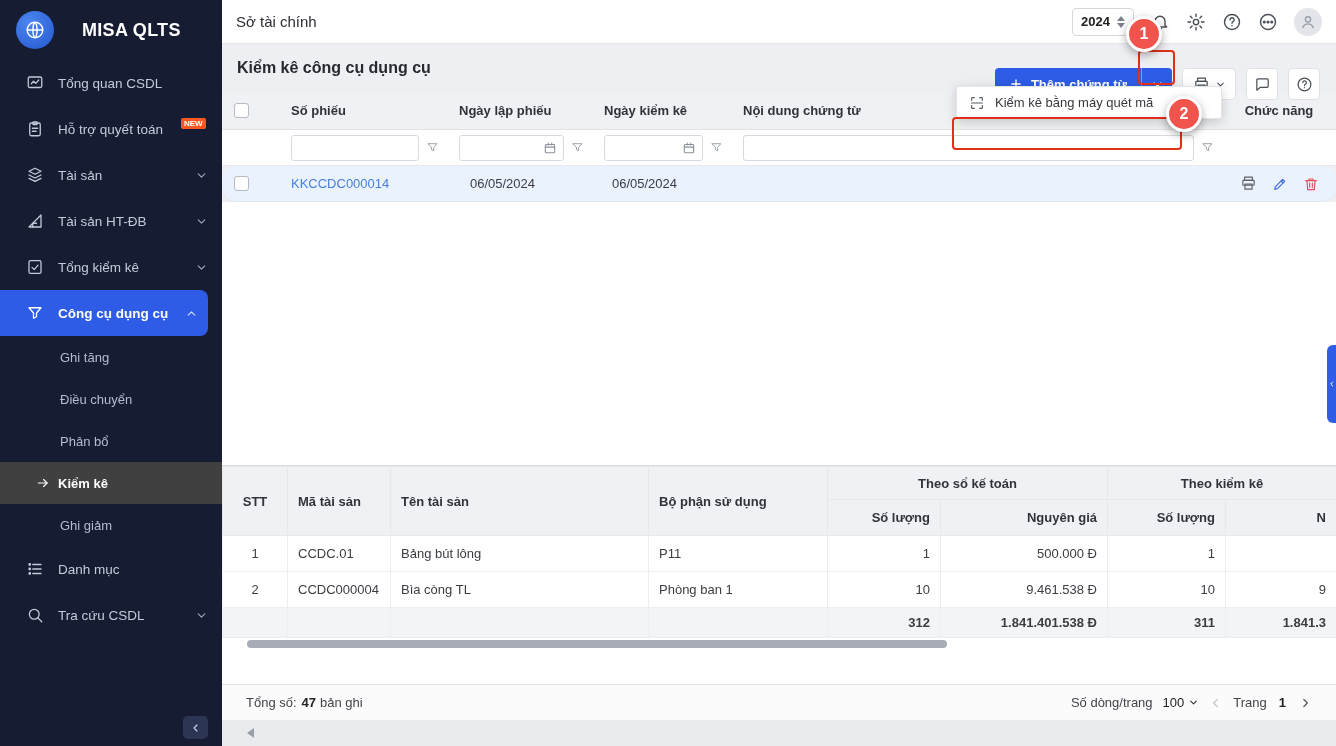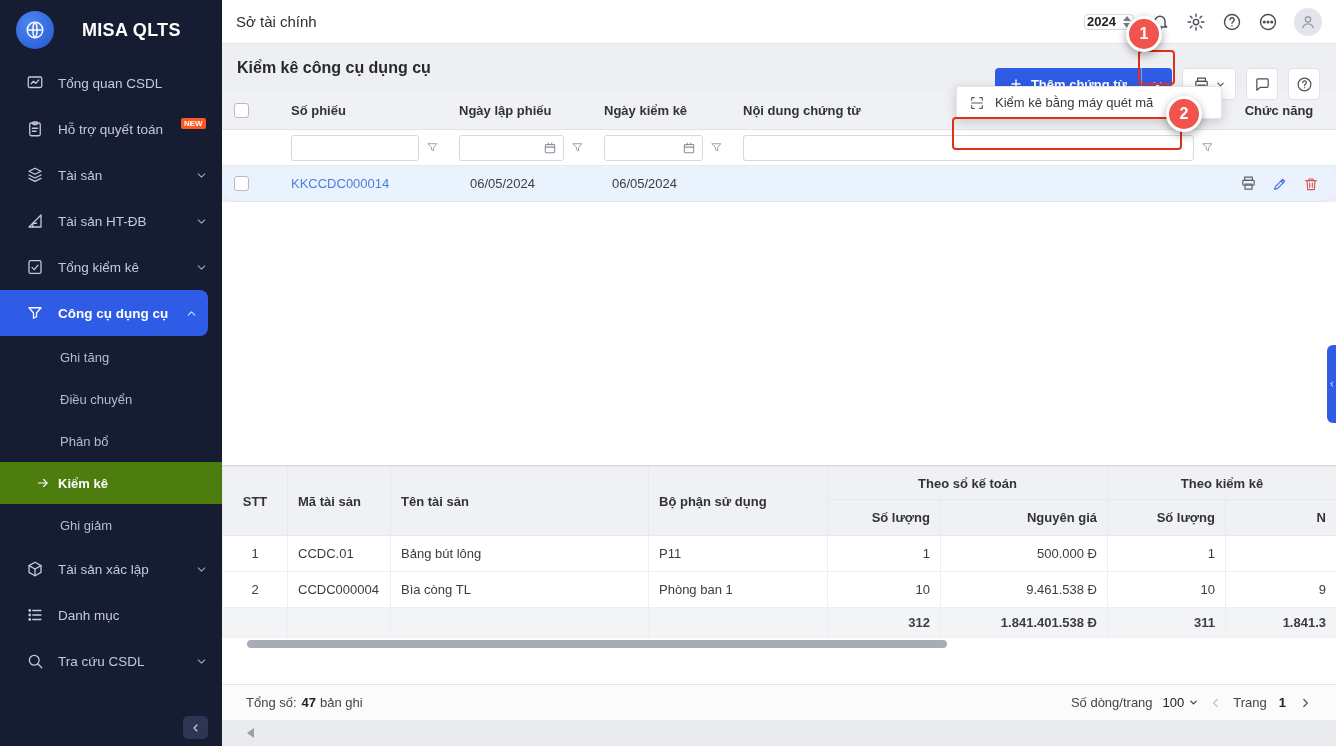--- a/index.html
+++ b/index.html
@@ -16,29 +16,29 @@
 
   
   .sidebar{position:absolute;left:0;top:0;width:222px;height:746px;background:var(--sidebar);color:#c3cadb;}
   .logo-row{display:flex;align-items:center;gap:28px;height:60px;padding:0 16px;cursor:pointer;}
   .logo-circle{width:38px;height:38px;border-radius:50%;background:radial-gradient(circle at 35% 30%,#4b86f0,#2558cf);display:flex;align-items:center;justify-content:center;}
   .logo-text{color:#fff;font-size:18px;font-weight:700;letter-spacing:.3px;}
   .nav-item{display:flex;align-items:center;gap:14px;height:46px;padding:0 14px 0 26px;font-size:13.5px;color:#c3cadb;cursor:pointer;position:relative;}
   .nav-item .nv-chev{margin-left:auto;opacity:.8;}
   .nav-active{background:var(--blue);color:#fff;font-weight:700;border-radius:0 8px 8px 0;margin-right:14px;padding-right:10px;}
   .nav-sub{display:flex;align-items:center;height:42px;padding-left:60px;font-size:13px;color:#b4bcd0;cursor:pointer;}
-  .sub-active{background:#4d7c0f;color:#fff;font-weight:700;padding-left:36px;gap:8px;}
+  .sub-active{background:#404040;color:#fff;font-weight:700;padding-left:36px;gap:8px;}
   .new-badge{background:#ff5722;color:#fff;font-size:8px;font-weight:700;padding:1px 3px;border-radius:2px;transform:translateY(-6px);margin-left:4px;}
   .collapse-btn{position:absolute;right:14px;bottom:7px;width:25px;height:23px;background:#2c3554;border-radius:5px;display:flex;align-items:center;justify-content:center;color:#cfd6e6;cursor:pointer;}
 
   
   .topbar{position:absolute;left:222px;top:0;width:1114px;height:44px;background:#fff;border-bottom:1px solid #e4e6ea;display:flex;align-items:center;padding:0 14px;}
   .tb-title{font-size:15px;color:#2c2d33;}
   .tb-right{margin-left:auto;display:flex;align-items:center;gap:16px;color:#4a4f57;}
-  .year-box{display:flex;align-items:center;gap:7px;border:1px solid #d6d8dd;border-radius:4px;height:16px;padding:0 2px;cursor:pointer;}
+  .year-box{display:flex;align-items:center;gap:7px;border:1px solid #d6d8dd;border-radius:4px;height:28px;padding:0 8px;cursor:pointer;}
   .year-box .yr{font-size:13px;font-weight:700;color:#222;}
   .spin{display:flex;flex-direction:column;gap:2px;}
   .spin i{display:block;width:0;height:0;border-left:4px solid transparent;border-right:4px solid transparent;}
   .spin .up{border-bottom:5px solid #7a7f88;}
   .spin .dn{border-top:5px solid #7a7f88;}
   .tb-icon{cursor:pointer;display:flex;align-items:center;justify-content:center;}
   .avatar{width:28px;height:28px;border-radius:50%;background:#e3e5ea;display:flex;align-items:center;justify-content:center;color:#9aa0a8;cursor:pointer;}
 
   
   .content{position:absolute;left:222px;top:44px;width:1114px;height:702px;background:#edeff3;display:flex;flex-direction:column;}
@@ -227,35 +227,20 @@
             <svg width="14" height="14" viewBox="0 0 24 24" fill="none" stroke="currentColor" stroke-width="2" stroke-linecap="round" stroke-linejoin="round">
               <line x1="4" y1="12" x2="19" y2="12"></line>
               <polyline points="13 6 19 12 13 18"></polyline>
             </svg>
           </span>
         <span>Kiểm kê</span>
       </div>
       <div class="nav-sub">
           <span>Ghi giảm</span>
         </div>
-      <div class="nav-item">
-        <span>
-            <svg width="18" height="18" viewBox="0 0 24 24" fill="none" stroke="currentColor" stroke-width="1.7" stroke-linecap="round" stroke-linejoin="round">
-              <path d="M12 3l8 4.5v9L12 21l-8-4.5v-9z"></path>
-              <path d="M4 7.5l8 4.5 8-4.5"></path>
-              <line x1="12" y1="12" x2="12" y2="21"></line>
-            </svg>
-          </span>
-        <span>Tài sản xác lập</span>
-        <span class="nv-chev">
-            <svg width="13" height="13" viewBox="0 0 24 24" fill="none" stroke="currentColor" stroke-width="2" stroke-linecap="round" stroke-linejoin="round">
-              <polyline points="6 9 12 15 18 9"></polyline>
-            </svg>
-          </span>
-      </div>
       <div class="nav-item">
         <span>
             <svg width="18" height="18" viewBox="0 0 24 24" fill="none" stroke="currentColor" stroke-width="1.7" stroke-linecap="round" stroke-linejoin="round">
               <line x1="9" y1="6" x2="20" y2="6"></line>
               <line x1="9" y1="12" x2="20" y2="12"></line>
               <line x1="9" y1="18" x2="20" y2="18"></line>
               <circle cx="5" cy="6" r="1"></circle>
               <circle cx="5" cy="12" r="1"></circle>
               <circle cx="5" cy="18" r="1"></circle>
             </svg>

